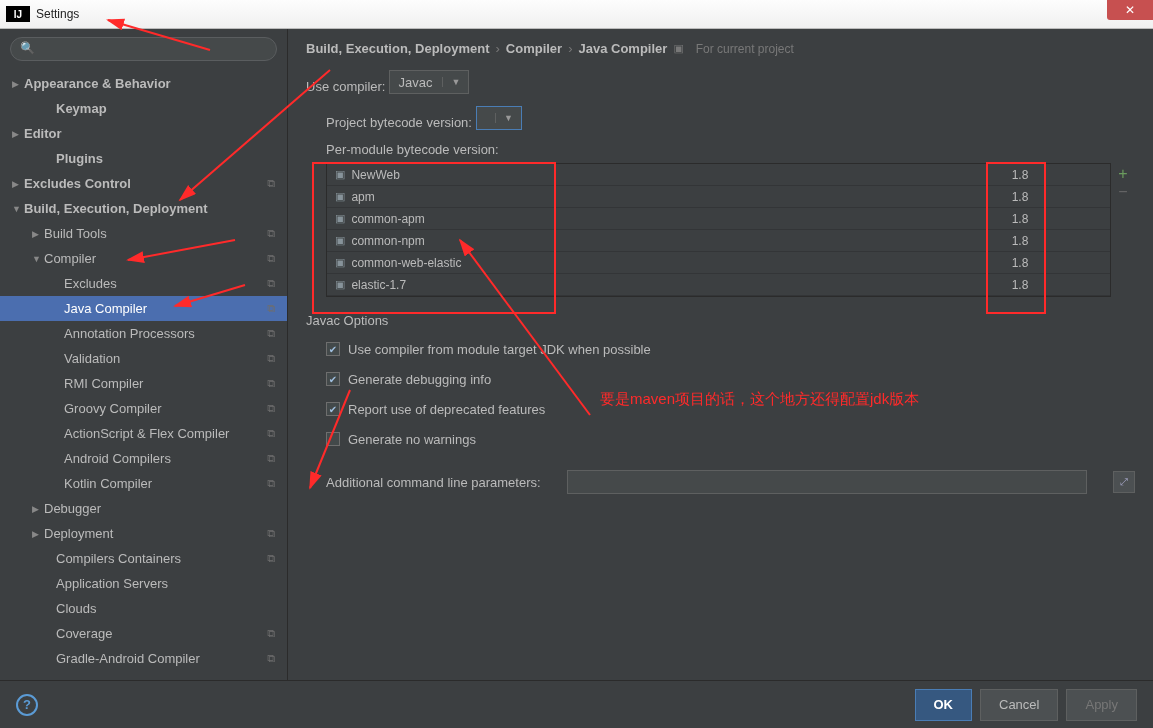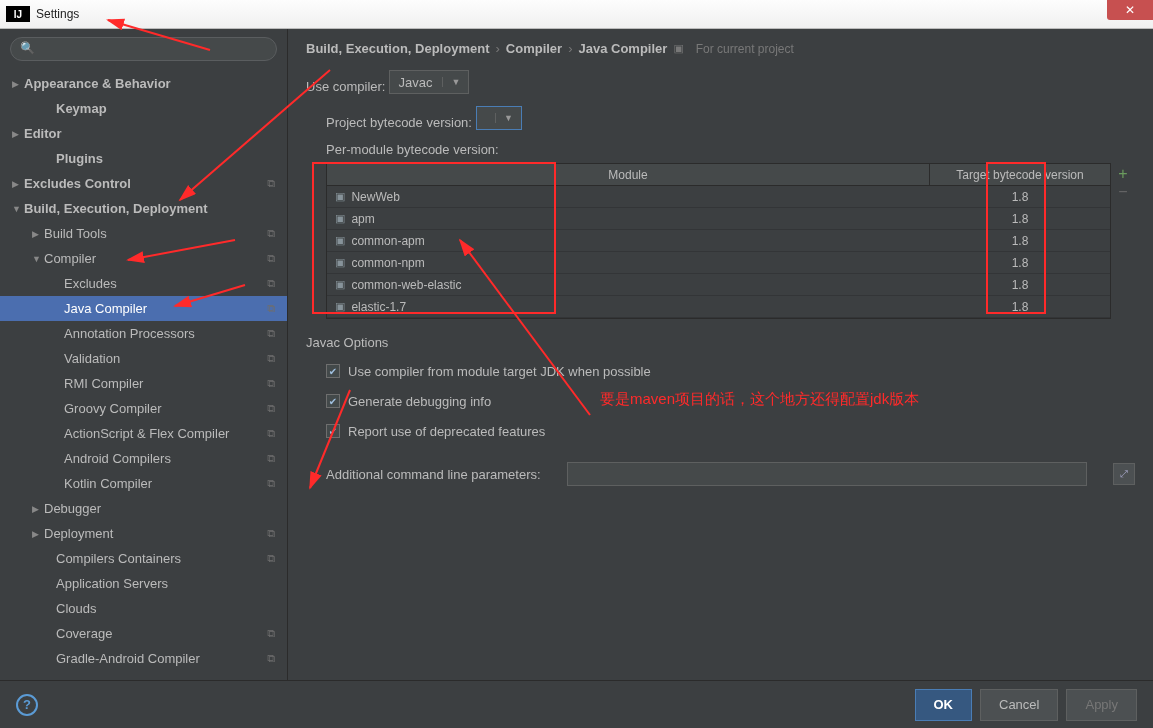--- a/index.html
+++ b/index.html
@@ -244,24 +244,20 @@
       <div class="combo focused" style="min-width:40px;">
         <span></span>
         <span class="dd">▼</span>
       </div>
     </div>
 
     <div class="sect-label" style="padding-left:20px;">Per-module bytecode version:</div>
 
     <div class="table-wrap" style="padding-left:20px;">
       <div class="table">
-        <div class="thead">
-          <div class="th">Module</div>
-          <div class="th">Target bytecode version</div>
-        </div>
         <div class="tbody" id="tbody">
             <div class="tr">
               <div class="td"><span class="folder-icon">▣</span>NewWeb</div>
               <div class="td version">1.8</div>
             </div>
             <div class="tr">
               <div class="td"><span class="folder-icon">▣</span>apm</div>
               <div class="td version">1.8</div>
             </div>
             <div class="tr">
@@ -294,20 +290,24 @@
         <div class="checkbox">✔</div>
         <span>Use compiler from module target JDK when possible</span>
       </div>
       <div class="checkbox-row">
         <div class="checkbox">✔</div>
         <span>Generate debugging info</span>
       </div>
       <div class="checkbox-row">
         <div class="checkbox">✔</div>
         <span>Report use of deprecated features</span>
+      </div>
+      <div class="checkbox-row">
+        <div class="checkbox unchecked">✔</div>
+        <span>Generate no warnings</span>
       </div>
       <div class="param-row">
         <label>Additional command line parameters:</label>
         <input class="param-input" value="" style="">
         <div class="expand-btn">⤢</div>
       </div>
     </div>
   </div>
 </div>
 

